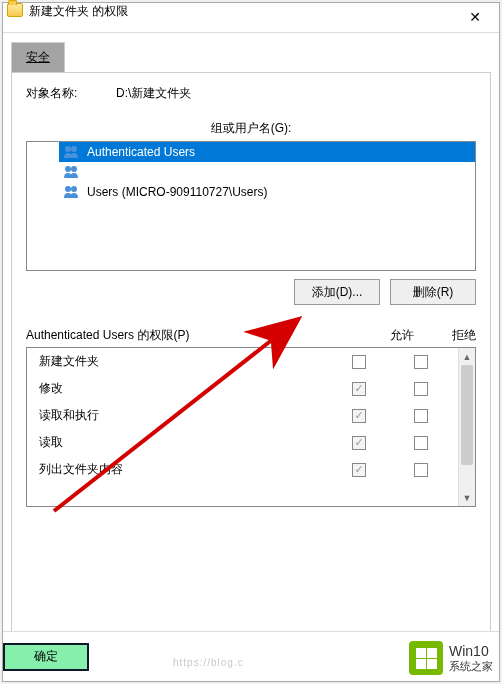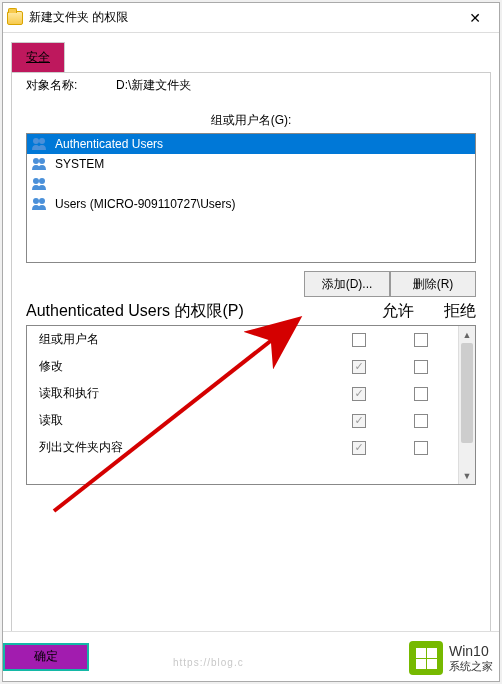--- a/index.html
+++ b/index.html
@@ -15,21 +15,21 @@
       width: 498px;
       height: 680px;
       background: #fff;
       border: 1px solid #aaa;
       position: relative;
       margin: 2px;
     }
     .titlebar {
       height: 30px;
       display: flex;
-      align-items: center;
+      align-items: flex-start;
       padding: 0 4px;
       border-bottom: 1px solid #ddd;
     }
     .folder-icon {
       width: 16px;
       height: 14px;
       background: linear-gradient(#ffe9a2, #f7ca4d);
       border: 1px solid #d9a400;
       border-radius: 2px;
       margin-right: 6px;
@@ -52,81 +52,83 @@
       font-size: 14px;
     }
     .tab-area {
       padding: 8px 8px 0 8px;
     }
     .tab {
       display: inline-block;
       padding: 6px 14px;
       border: 1px solid #ccc;
       border-bottom: 1px solid #fff;
-      background: #be185d;
+      background: #a3a3a3;
       position: relative;
       top: 1px;
       font-size: 12px;
       text-decoration: underline;
     }
     .tab-panel {
       border: 1px solid #ccc;
       margin: 0 8px 8px 8px;
-      padding: 4px 14px 8px 14px;
+      padding: 12px 14px 8px 14px;
       height: 560px;
       position: relative;
     }
     .row-obj {
       display: flex;
       margin-bottom: 18px;
     }
     .row-obj .lbl { width: 90px; }
     .label-gu { margin-bottom: 4px; text-align: center; }
     .listbox {
       border: 1px solid #888;
       height: 130px;
       overflow: auto;
     }
     .list-item {
       display: flex;
       align-items: center;
       padding: 3px 4px;
       font-size: 12px;
+      margin-left: 32px;
     }
     .list-item.selected {
       background: #0078d7;
       color: #fff;
     }
     .user-icon {
       width: 18px; height: 14px;
       margin-right: 6px;
       position: relative;
     }
     .user-icon svg { width: 18px; height: 14px; }
     .btn-row {
       display: flex;
       justify-content: flex-end;
+      gap: 10px;
       margin-top: 8px;
       position: relative;
     }
     .btn {
       min-width: 86px;
       height: 26px;
       border: 1px solid #999;
       background: #efefef;
       font-size: 12px;
       display: inline-flex;
       align-items: center;
       justify-content: center;
       padding: 0 10px;
     }
     .perm-label {
       display: flex;
-      margin-top: 4px;
-      font-size: 16px;
+      margin-top: 22px;
+      font-size: 12px;
     }
     .perm-label .pname { flex: 1; }
     .perm-label .col { width: 62px; text-align: right; }
     .perm-box {
       border: 1px solid #888;
       height: 160px;
       overflow: hidden;
       position: relative;
       margin-top: 3px;
     }
@@ -188,22 +190,22 @@
       position: absolute;
       bottom: 0; left: 0; right: 0;
       height: 50px;
       border-top: 1px solid #ddd;
       display: flex;
       align-items: center;
     }
     .ok-btn {
       min-width: 86px;
       height: 28px;
-      border: 2px solid #14b8a6;
-      background: #a21caf;
+      border: 2px solid #0f172a;
+      background: #86efac;
       font-size: 12px;
       display: inline-flex;
       align-items: center;
       justify-content: center;
     }
     .arrow-annot {
       position: absolute;
       pointer-events: none;
       left: 32px;
       top: 228px;
@@ -276,29 +278,20 @@
             </svg></span>
           <span>Authenticated Users</span>
         </div>
         <div class="list-item">
           <span class="user-icon"><svg viewBox="0 0 18 14">
               <circle cx="5" cy="4" r="3" fill="#4a90d9"></circle>
               <circle cx="11" cy="4" r="3" fill="#4a90d9"></circle>
               <path d="M1 13 Q1 8 5 8 Q9 8 9 13 Z" fill="#4a90d9"></path>
               <path d="M7 13 Q7 8 11 8 Q15 8 15 13 Z" fill="#4a90d9"></path>
             </svg></span>
-          <span>SYSTEM</span>
-        </div>
-        <div class="list-item">
-          <span class="user-icon"><svg viewBox="0 0 18 14">
-              <circle cx="5" cy="4" r="3" fill="#4a90d9"></circle>
-              <circle cx="11" cy="4" r="3" fill="#4a90d9"></circle>
-              <path d="M1 13 Q1 8 5 8 Q9 8 9 13 Z" fill="#4a90d9"></path>
-              <path d="M7 13 Q7 8 11 8 Q15 8 15 13 Z" fill="#4a90d9"></path>
-            </svg></span>
         </div>
         <div class="list-item">
           <span class="user-icon"><svg viewBox="0 0 18 14">
               <circle cx="5" cy="4" r="3" fill="#4a90d9"></circle>
               <circle cx="11" cy="4" r="3" fill="#4a90d9"></circle>
               <path d="M1 13 Q1 8 5 8 Q9 8 9 13 Z" fill="#4a90d9"></path>
               <path d="M7 13 Q7 8 11 8 Q15 8 15 13 Z" fill="#4a90d9"></path>
             </svg></span>
           <span>Users (MICRO-909110727\Users)</span>
         </div>
@@ -311,21 +304,21 @@
 
     <div class="perm-label">
       <div class="pname">Authenticated Users 的权限(P)</div>
       <div class="col">允许</div>
       <div class="col">拒绝</div>
     </div>
 
     <div class="perm-box">
       <div class="perm-rows" id="perm-rows">
           <div class="perm-row">
-            <div class="pname">组或用户名</div>
+            <div class="pname">新建文件夹</div>
             <div class="cb">
               <span class="checkbox"></span>
             </div>
             <div class="cb">
               <span class="checkbox"></span>
             </div>
           </div>
           <div class="perm-row">
             <div class="pname">修改</div>
             <div class="cb">

